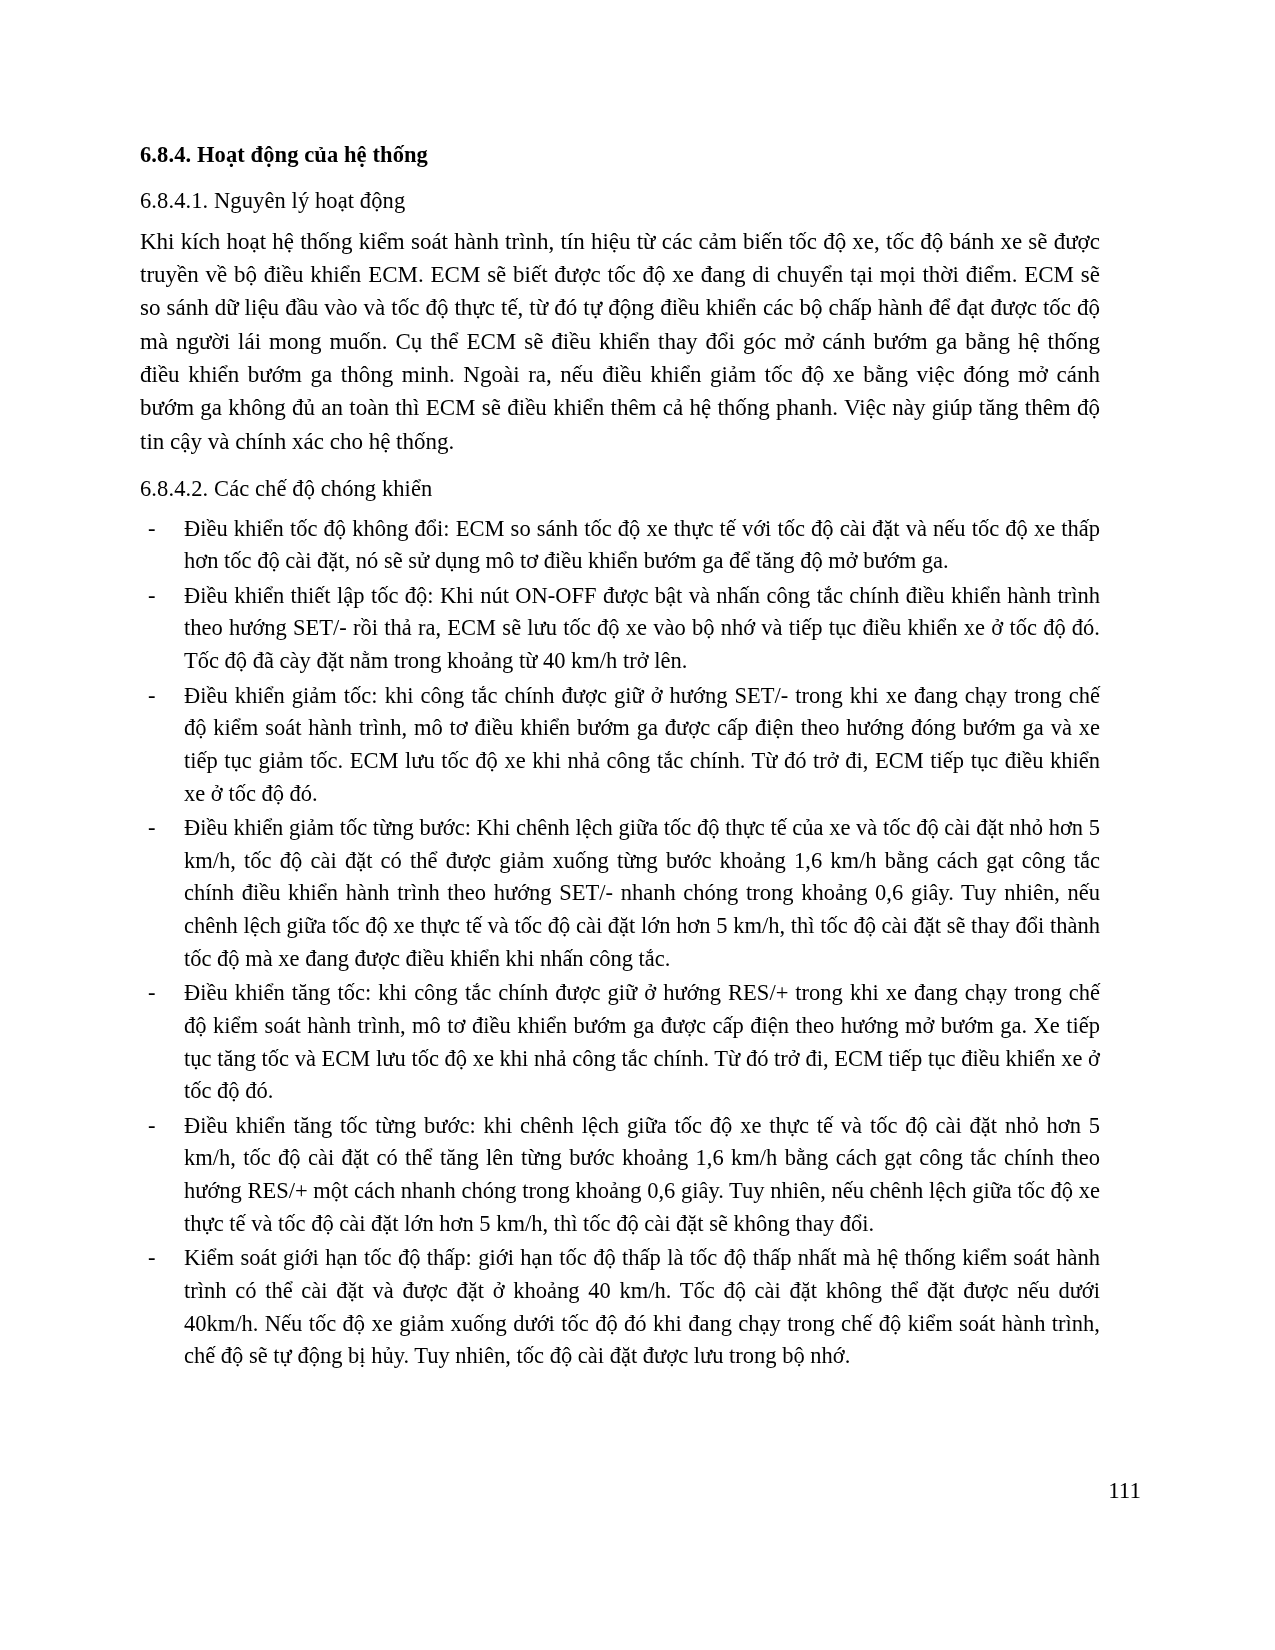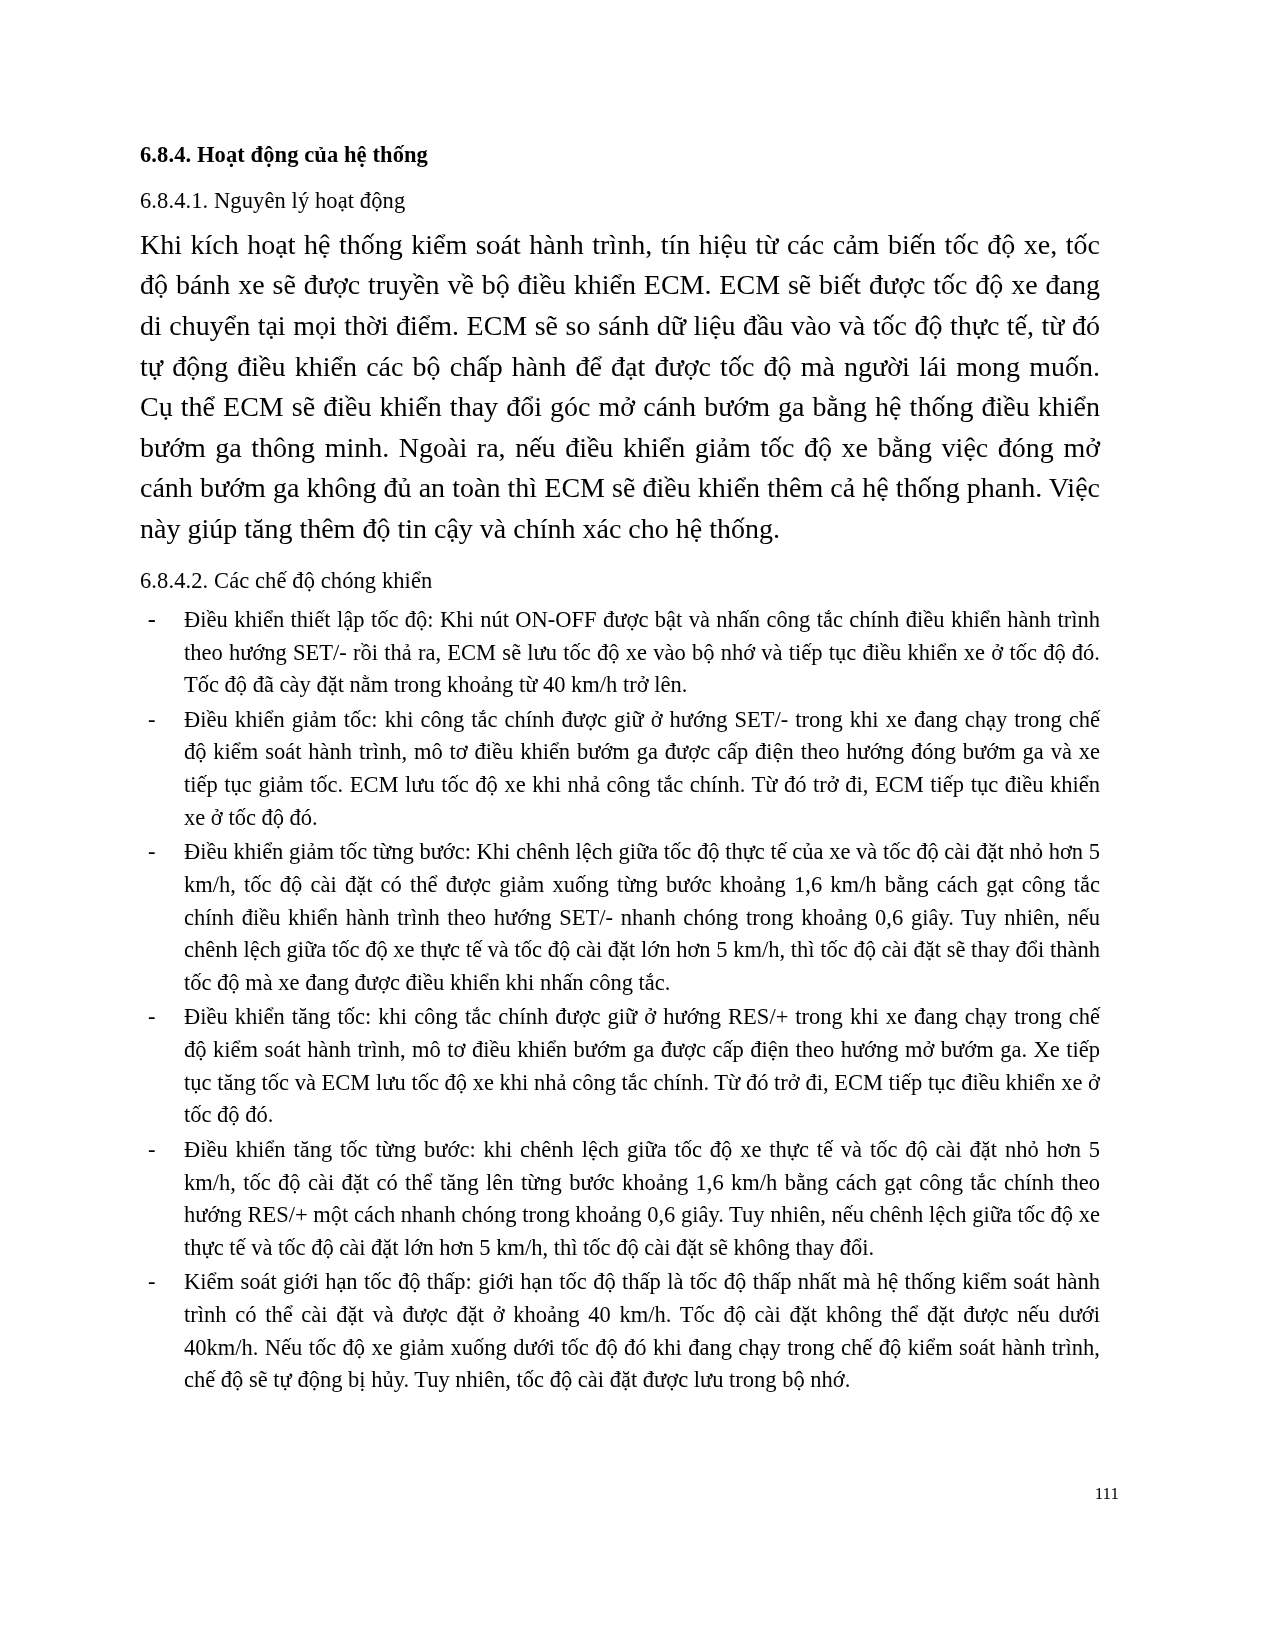--- a/index.html
+++ b/index.html
@@ -34,21 +34,21 @@
   }
   h3.subheading {
     font-family: "Liberation Serif", "DejaVu Serif", serif;
     font-weight: normal;
     font-size: 22.5px;
     line-height: 1.35;
     margin: 16px 0 8px 0;
     letter-spacing: 0.1px;
   }
   p.body-para {
-    font-size: 28px;
+    font-size: 23px;
     line-height: 1.45;
     margin: 0 0 6px 0;
     text-align: justify;
     text-justify: inter-word;
     hyphens: none;
   }
   ul.bullet-list {
     list-style: none;
     margin: 4px 0 0 0;
     padding: 0;
@@ -63,43 +63,44 @@
   }
   ul.bullet-list li .dash {
     position: absolute;
     left: 8px;
     top: 0;
     width: 20px;
     text-align: left;
   }
   .page-number {
     position: absolute;
-    right: 156px;
+    right: 134px;
     bottom: 148px;
-    font-size: 17px;
+    font-size: 23px;
     line-height: 1;
   }
 </style>
 </head>
 <body>
 
 <div class="page">
   <div class="content">
 
     <h2 class="heading">6.8.4. Hoạt động của hệ thống</h2>
 
     <h3 class="subheading">6.8.4.1. Nguyên lý hoạt động</h3>
 
     <p class="body-para">Khi kích hoạt hệ thống kiểm soát hành trình, tín hiệu từ các cảm biến tốc độ xe, tốc độ bánh xe sẽ được truyền về bộ điều khiển ECM. ECM sẽ biết được tốc độ xe đang di chuyển tại mọi thời điểm. ECM sẽ so sánh dữ liệu đầu vào và tốc độ thực tế, từ đó tự động điều khiển các bộ chấp hành để đạt được tốc độ mà người lái mong muốn. Cụ thể ECM sẽ điều khiển thay đổi góc mở cánh bướm ga bằng hệ thống điều khiển bướm ga thông minh. Ngoài ra, nếu điều khiển giảm tốc độ xe bằng việc đóng mở cánh bướm ga không đủ an toàn thì ECM sẽ điều khiển thêm cả hệ thống phanh. Việc này giúp tăng thêm độ tin cậy và chính xác cho hệ thống.</p>
 
     <h3 class="subheading">6.8.4.2. Các chế độ chóng khiển</h3>
 
     <ul class="bullet-list">
       <li>
         <span class="dash">-</span>
+        <span>Điều khiển tốc độ không đổi: ECM so sánh tốc độ xe thực tế với tốc độ cài đặt và nếu tốc độ xe thấp hơn tốc độ cài đặt, nó sẽ sử dụng mô tơ điều khiển bướm ga để tăng độ mở bướm ga.</span>
       </li>
       <li>
         <span class="dash">-</span>
         <span>Điều khiển thiết lập tốc độ: Khi nút ON-OFF được bật và nhấn công tắc chính điều khiển hành trình theo hướng SET/- rồi thả ra, ECM sẽ lưu tốc độ xe vào bộ nhớ và tiếp tục điều khiển xe ở tốc độ đó. Tốc độ đã cày đặt nằm trong khoảng từ 40 km/h trở lên.</span>
       </li>
       <li>
         <span class="dash">-</span>
         <span>Điều khiển giảm tốc: khi công tắc chính được giữ ở hướng SET/- trong khi xe đang chạy trong chế độ kiểm soát hành trình, mô tơ điều khiển bướm ga được cấp điện theo hướng đóng bướm ga và xe tiếp tục giảm tốc. ECM lưu tốc độ xe khi nhả công tắc chính. Từ đó trở đi, ECM tiếp tục điều khiển xe ở tốc độ đó.</span>
       </li>
       <li>

